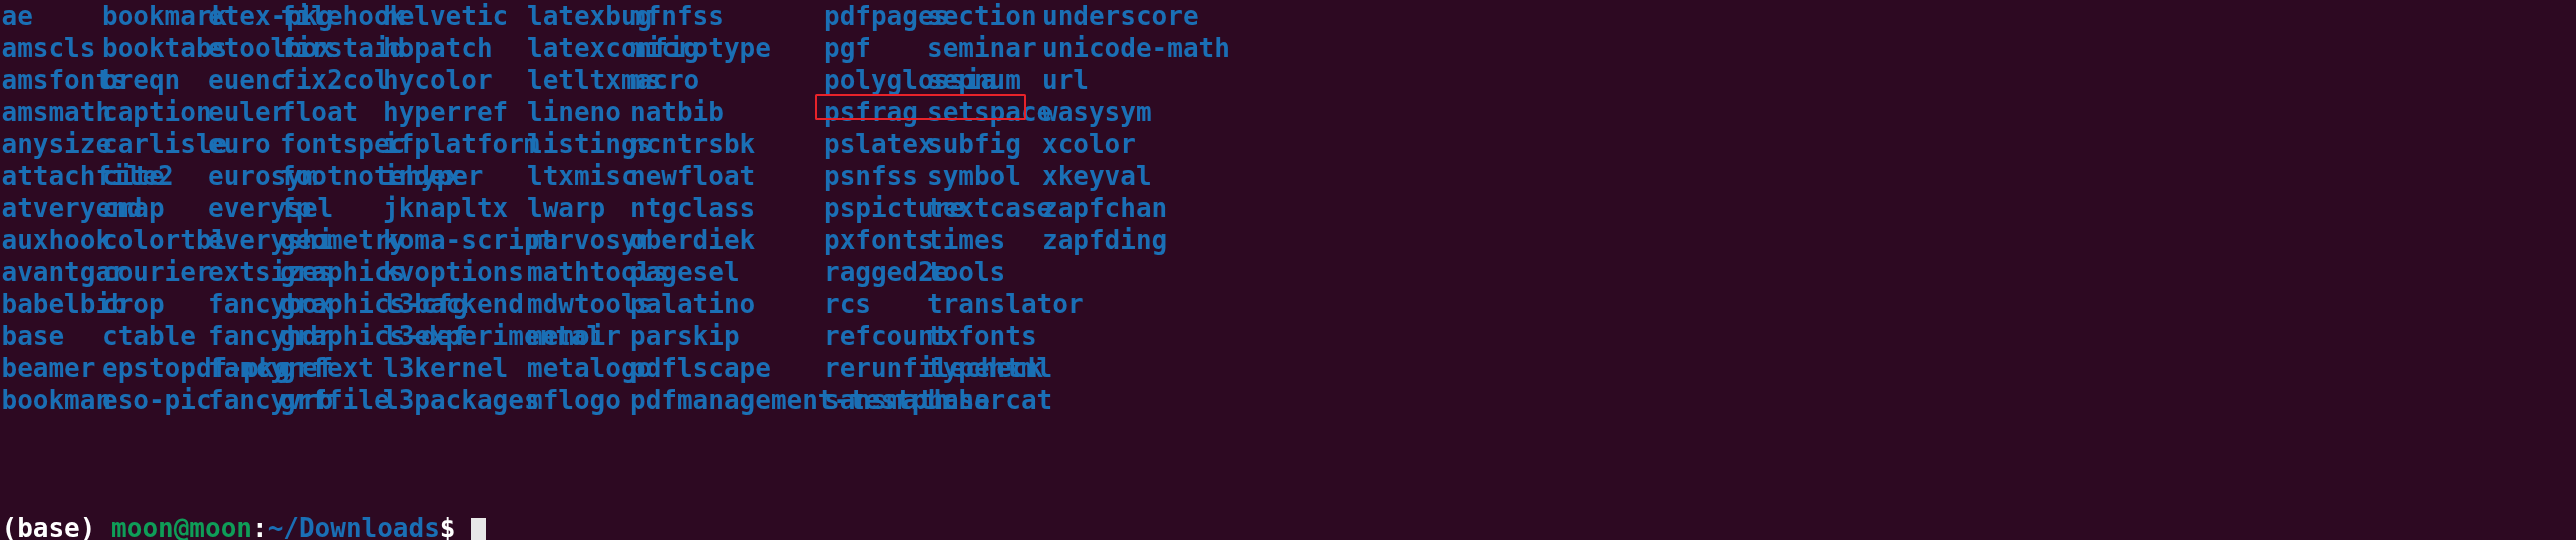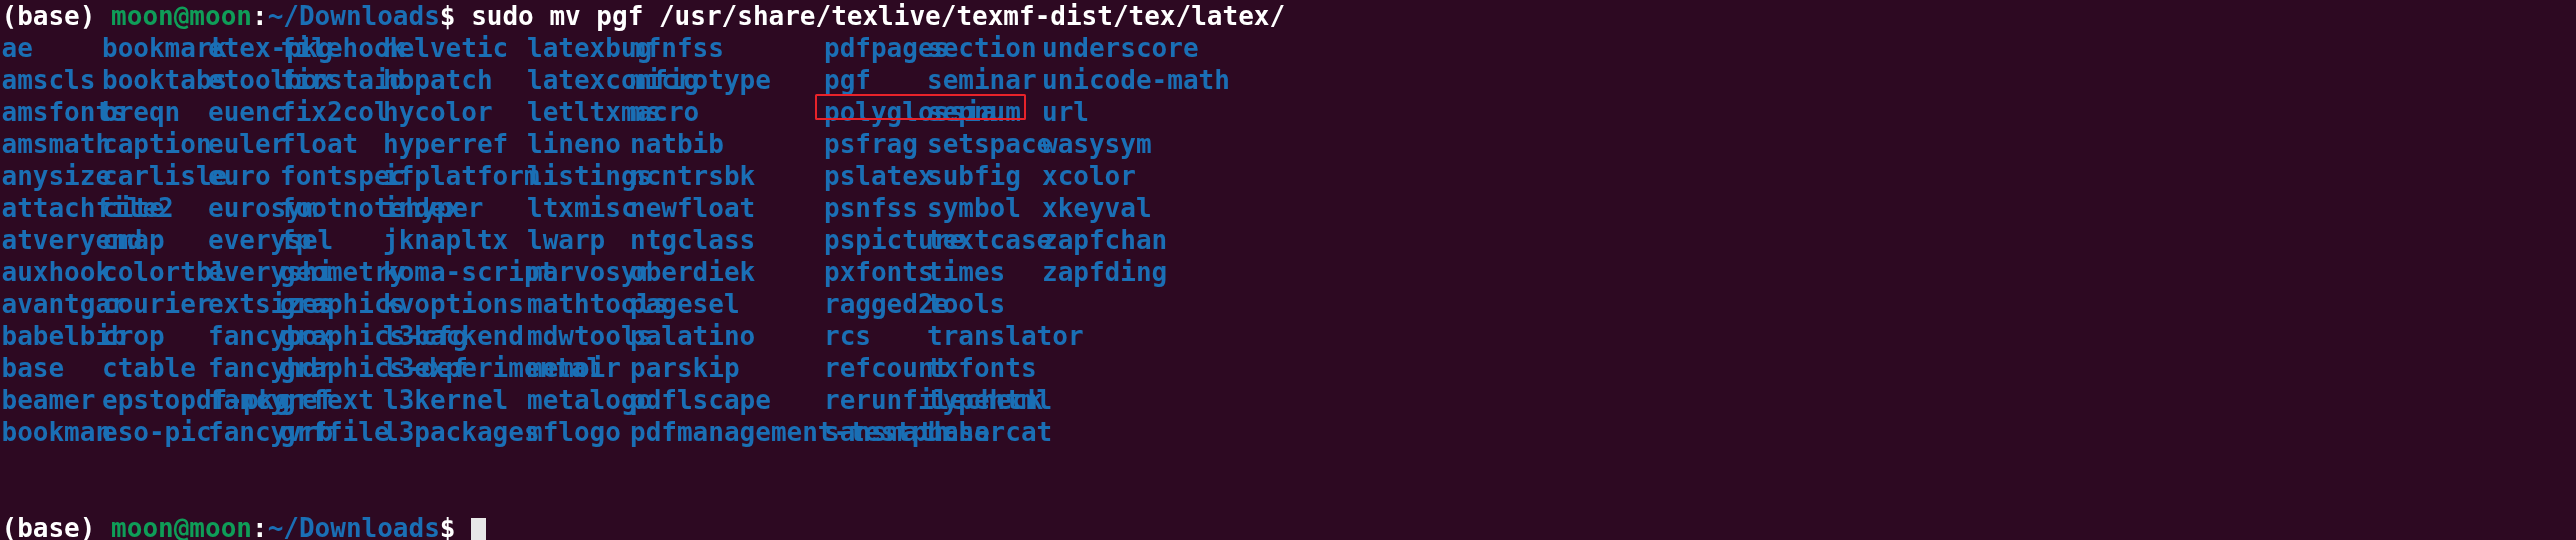--- a/index.html
+++ b/index.html
@@ -77,21 +77,20 @@
     font-size: 26px;
     font-weight: 600;
     line-height: 32px;
   }
 </style>
 </head>
 <body>
 
 <div id="terminal">
 
-  <div class="line prompt-line"><span class="c-white">(base) </span><span class="c-green">moon@moon</span><span class="c-colon">:</span><span class="c-blue">~/Downloads</span><span class="c-white">$ </span><span class="c-white">sudo mv pgf /usr/share/texlive/texmf-dist/tex/latex/</span></div>
 
 
   <div class="pkg-grid" id="pkg-grid">
       <div class="pkg-row"><span class="pkg-cell" style="left: 1.5px;">ae</span><span class="pkg-cell" style="left: 102px;">bookmark</span><span class="pkg-cell" style="left: 208px;">etex-pkg</span><span class="pkg-cell" style="left: 280px;">filehook</span><span class="pkg-cell" style="left: 383px;">helvetic</span><span class="pkg-cell" style="left: 527px;">latexbug</span><span class="pkg-cell" style="left: 630px;">mfnfss</span><span class="pkg-cell" style="left: 824px;">pdfpages</span><span class="pkg-cell" style="left: 927px;">section</span><span class="pkg-cell" style="left: 1042px;">underscore</span></div>
       <div class="pkg-row"><span class="pkg-cell" style="left: 1.5px;">amscls</span><span class="pkg-cell" style="left: 102px;">booktabs</span><span class="pkg-cell" style="left: 208px;">etoolbox</span><span class="pkg-cell" style="left: 280px;">firstaid</span><span class="pkg-cell" style="left: 383px;">hopatch</span><span class="pkg-cell" style="left: 527px;">latexconfig</span><span class="pkg-cell" style="left: 630px;">microtype</span><span class="pkg-cell" style="left: 824px;">pgf</span><span class="pkg-cell" style="left: 927px;">seminar</span><span class="pkg-cell" style="left: 1042px;">unicode-math</span></div>
       <div class="pkg-row"><span class="pkg-cell" style="left: 1.5px;">amsfonts</span><span class="pkg-cell" style="left: 102px;">breqn</span><span class="pkg-cell" style="left: 208px;">euenc</span><span class="pkg-cell" style="left: 280px;">fix2col</span><span class="pkg-cell" style="left: 383px;">hycolor</span><span class="pkg-cell" style="left: 527px;">letltxmacro</span><span class="pkg-cell" style="left: 630px;">ms</span><span class="pkg-cell" style="left: 824px;">polyglossia</span><span class="pkg-cell" style="left: 927px;">sepnum</span><span class="pkg-cell" style="left: 1042px;">url</span></div>
       <div class="pkg-row"><span class="pkg-cell" style="left: 1.5px;">amsmath</span><span class="pkg-cell" style="left: 102px;">caption</span><span class="pkg-cell" style="left: 208px;">euler</span><span class="pkg-cell" style="left: 280px;">float</span><span class="pkg-cell" style="left: 383px;">hyperref</span><span class="pkg-cell" style="left: 527px;">lineno</span><span class="pkg-cell" style="left: 630px;">natbib</span><span class="pkg-cell" style="left: 824px;">psfrag</span><span class="pkg-cell" style="left: 927px;">setspace</span><span class="pkg-cell" style="left: 1042px;">wasysym</span></div>
       <div class="pkg-row"><span class="pkg-cell" style="left: 1.5px;">anysize</span><span class="pkg-cell" style="left: 102px;">carlisle</span><span class="pkg-cell" style="left: 208px;">euro</span><span class="pkg-cell" style="left: 280px;">fontspec</span><span class="pkg-cell" style="left: 383px;">ifplatform</span><span class="pkg-cell" style="left: 527px;">listings</span><span class="pkg-cell" style="left: 630px;">ncntrsbk</span><span class="pkg-cell" style="left: 824px;">pslatex</span><span class="pkg-cell" style="left: 927px;">subfig</span><span class="pkg-cell" style="left: 1042px;">xcolor</span></div>
       <div class="pkg-row"><span class="pkg-cell" style="left: 1.5px;">attachfile2</span><span class="pkg-cell" style="left: 102px;">cite</span><span class="pkg-cell" style="left: 208px;">eurosym</span><span class="pkg-cell" style="left: 280px;">footnotehyper</span><span class="pkg-cell" style="left: 383px;">index</span><span class="pkg-cell" style="left: 527px;">ltxmisc</span><span class="pkg-cell" style="left: 630px;">newfloat</span><span class="pkg-cell" style="left: 824px;">psnfss</span><span class="pkg-cell" style="left: 927px;">symbol</span><span class="pkg-cell" style="left: 1042px;">xkeyval</span></div>
       <div class="pkg-row"><span class="pkg-cell" style="left: 1.5px;">atveryend</span><span class="pkg-cell" style="left: 102px;">cmap</span><span class="pkg-cell" style="left: 208px;">everysel</span><span class="pkg-cell" style="left: 280px;">fp</span><span class="pkg-cell" style="left: 383px;">jknapltx</span><span class="pkg-cell" style="left: 527px;">lwarp</span><span class="pkg-cell" style="left: 630px;">ntgclass</span><span class="pkg-cell" style="left: 824px;">pspicture</span><span class="pkg-cell" style="left: 927px;">textcase</span><span class="pkg-cell" style="left: 1042px;">zapfchan</span></div>

